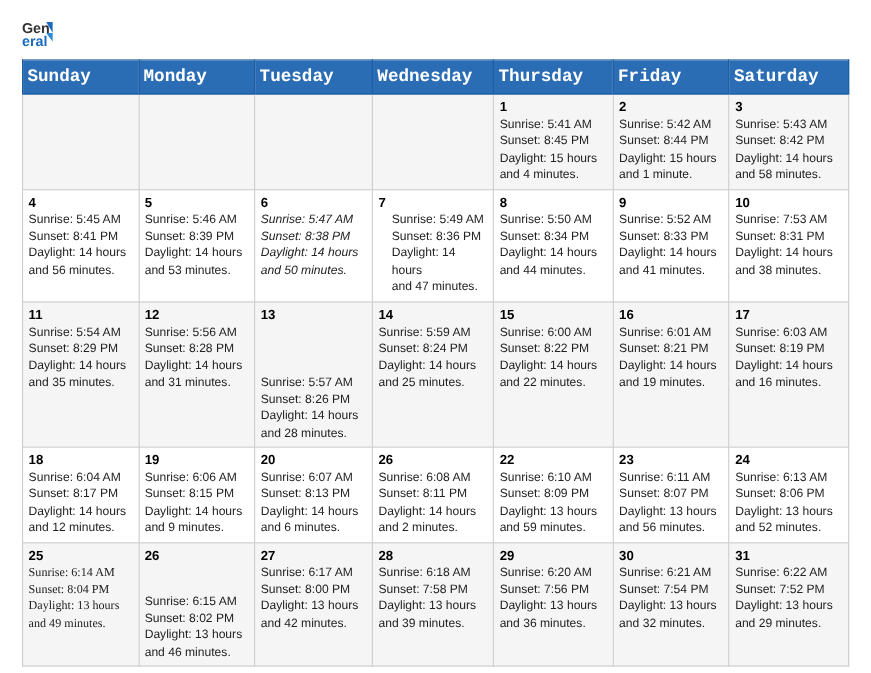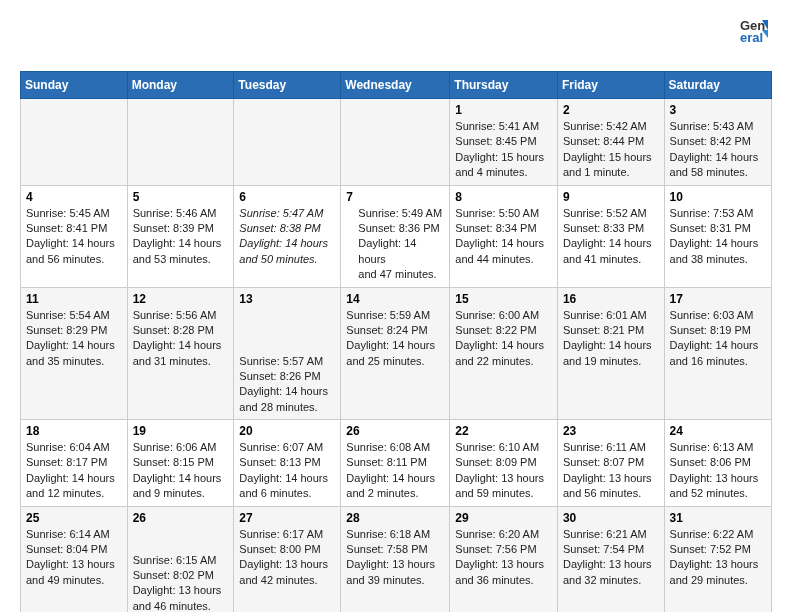--- a/index.html
+++ b/index.html
@@ -5,23 +5,23 @@
     * { box-sizing: border-box; margin: 0; padding: 0; }
     body {
       font-family: Arial, sans-serif;
       background: #fff;
       width: 792px;
       min-height: 612px;
       padding: 16px 20px;
     }
     .header {
       display: flex;
-      justify-content: flex-end;
+      justify-content: flex-start;
       align-items: flex-start;
-      margin-bottom: 27px;
+      margin-bottom: 10px;
     }
     .logo {
       display: flex;
       align-items: center;
       gap: 4px;
     }
     .logo-icon {
       width: 28px;
       height: 28px;
     }
@@ -41,22 +41,23 @@
       width: 100%;
       border-collapse: collapse;
       font-size: 11px;
     }
     thead tr th {
       background-color: #2a6db5;
       color: #fff;
       padding: 6px 4px;
       text-align: left;
       font-weight: bold;
-      font-size: 12px;
+      font-size: 16px;
       border: 1px solid #1a5ca0;
+      font-family: Liberation Mono, monospace;
     }
     tbody tr td {
       border: 1px solid #ccc;
       vertical-align: top;
       padding: 4px 5px;
       min-height: 80px;
       height: 80px;
       width: 113px;
     }
     tbody tr:nth-child(odd) td {
@@ -308,21 +309,21 @@
           <span class="day-num">24</span>
           <div class="day-info" style="white-space: pre-line;">Sunrise: 6:13 AM
 Sunset: 8:06 PM
 Daylight: 13 hours
 and 52 minutes.</div>
         </td>
       </tr>
       <tr>
         <td>
           <span class="day-num">25</span>
-          <div class="day-info" style="white-space: pre-line;">Sunrise: 6:14 AM
+          <div class="day-info" style="white-space: pre-line; font-family: Liberation Serif, serif;">Sunrise: 6:14 AM
 Sunset: 8:04 PM
 Daylight: 13 hours
 and 49 minutes.</div>
         </td>
         <td>
           <span class="day-num">26</span>
           <div class="day-info" style="white-space: pre-line; margin-top: 28px;">Sunrise: 6:15 AM
 Sunset: 8:02 PM
 Daylight: 13 hours
 and 46 minutes.</div>

